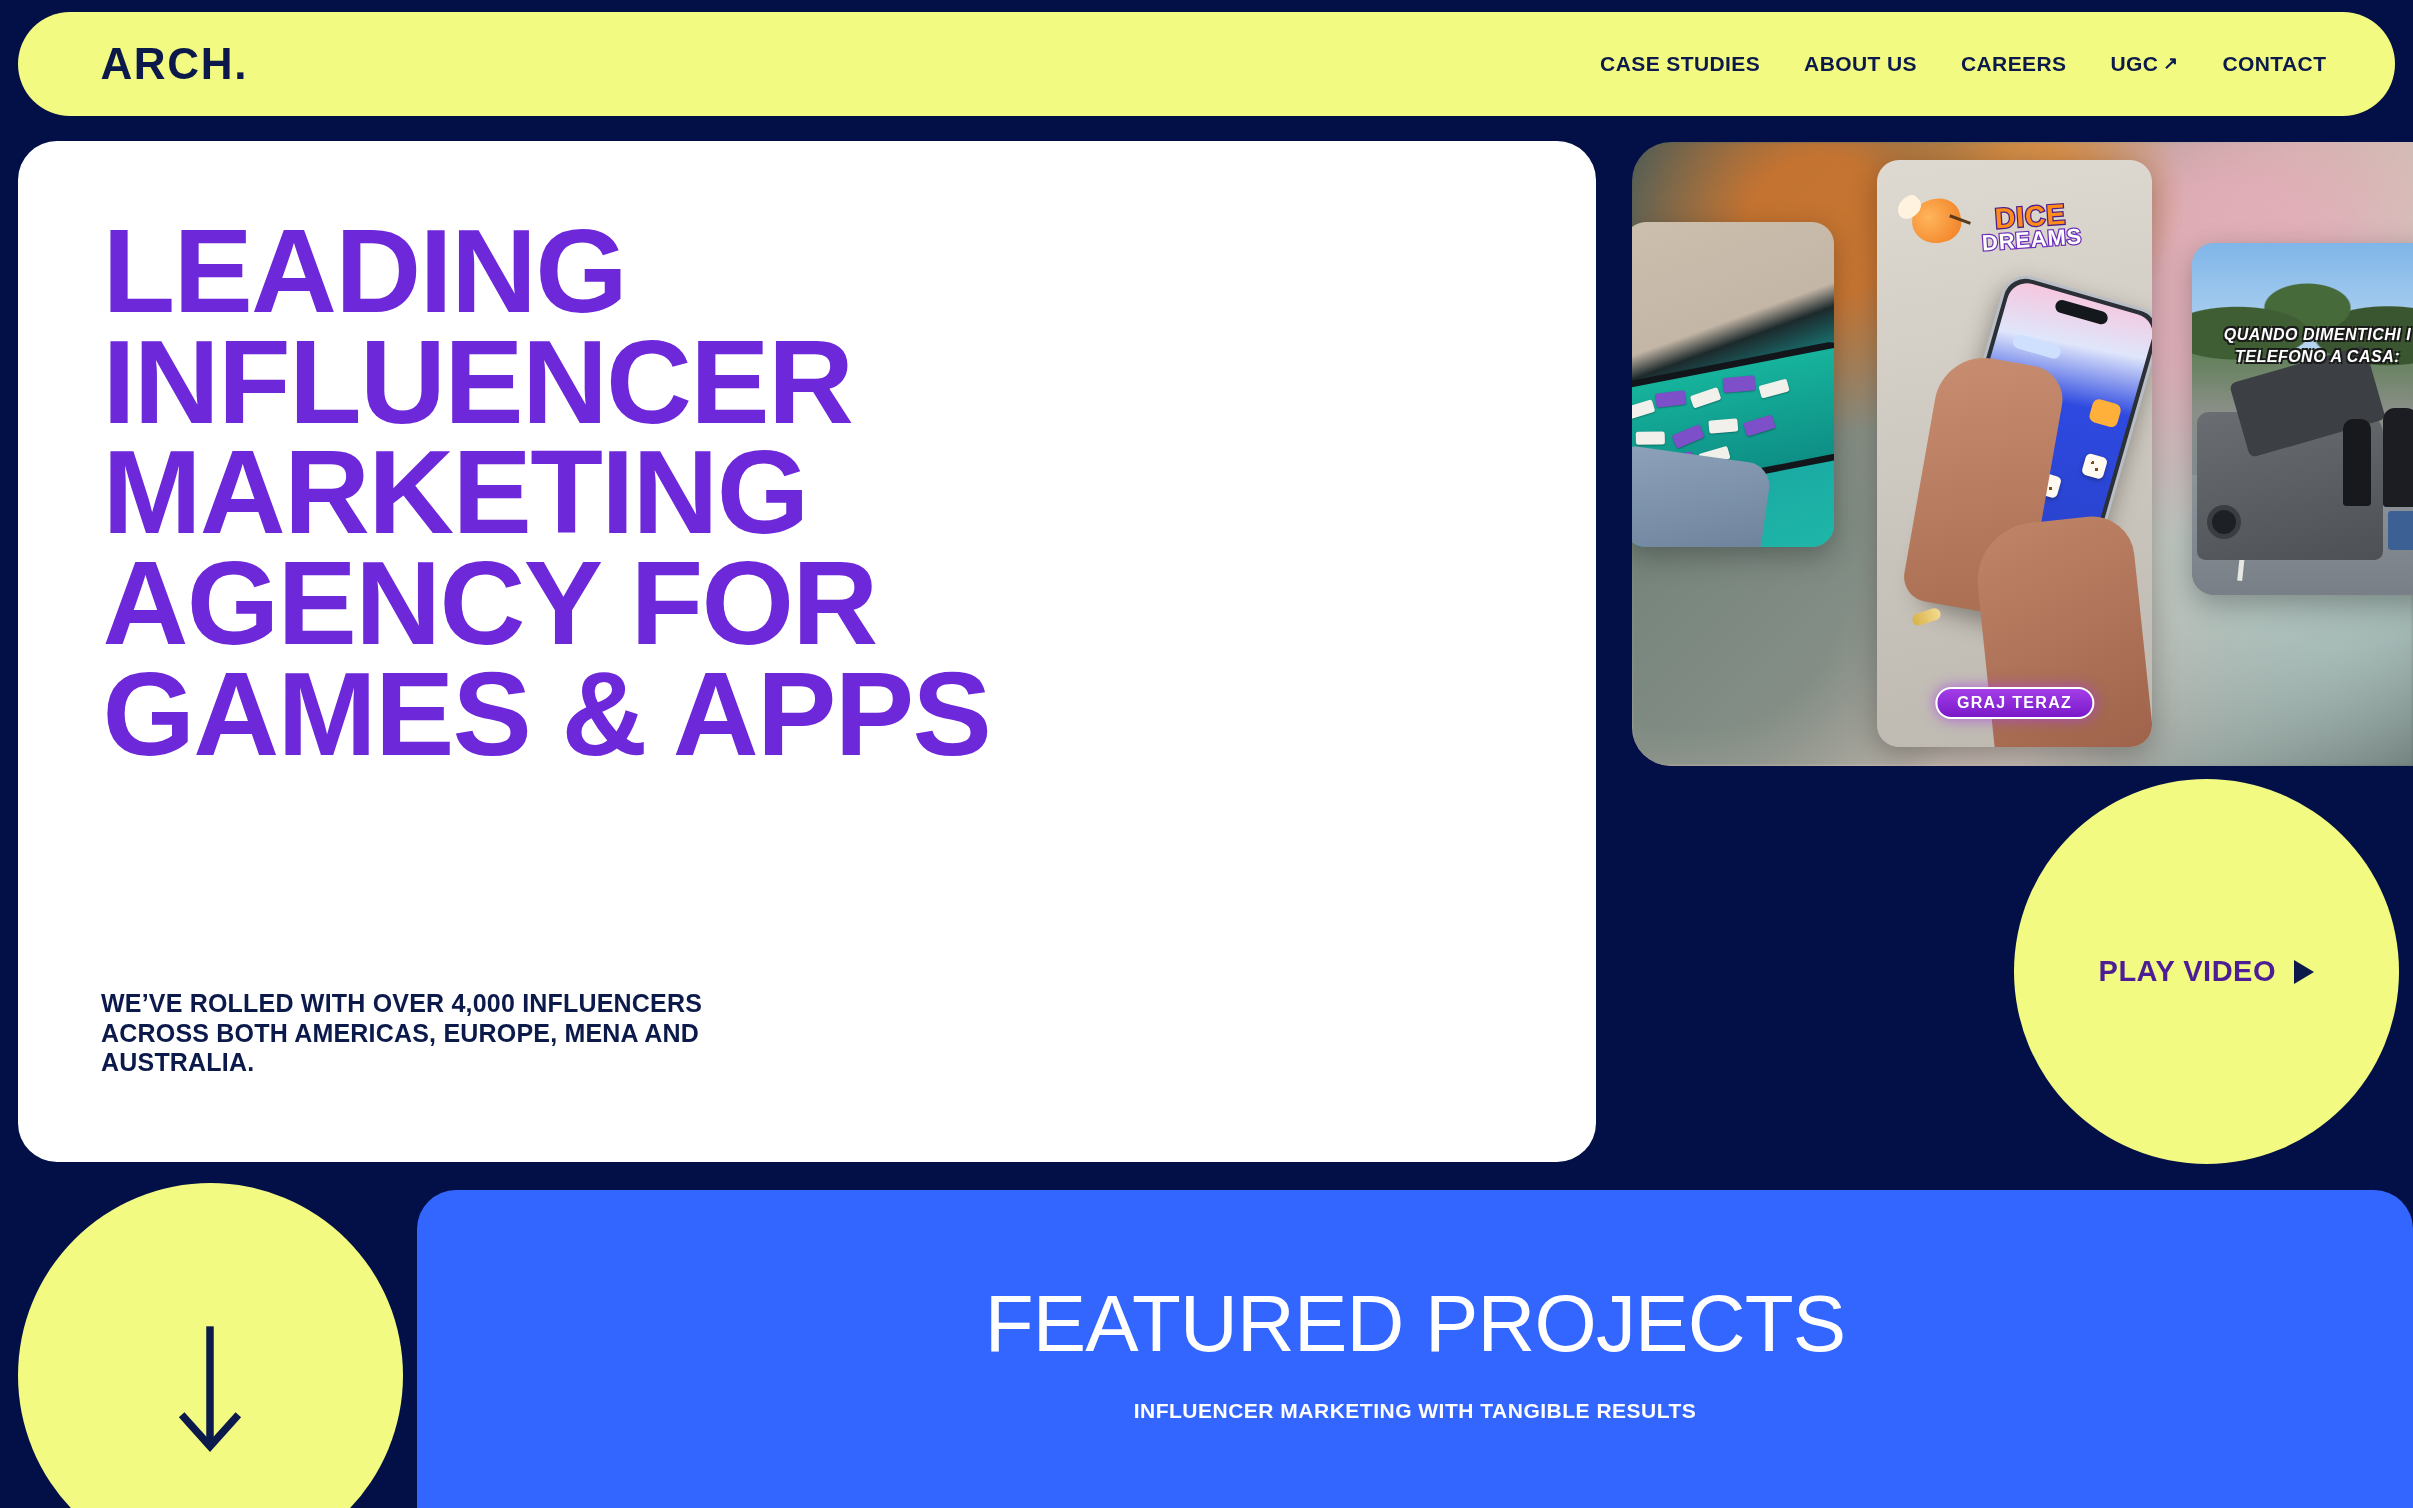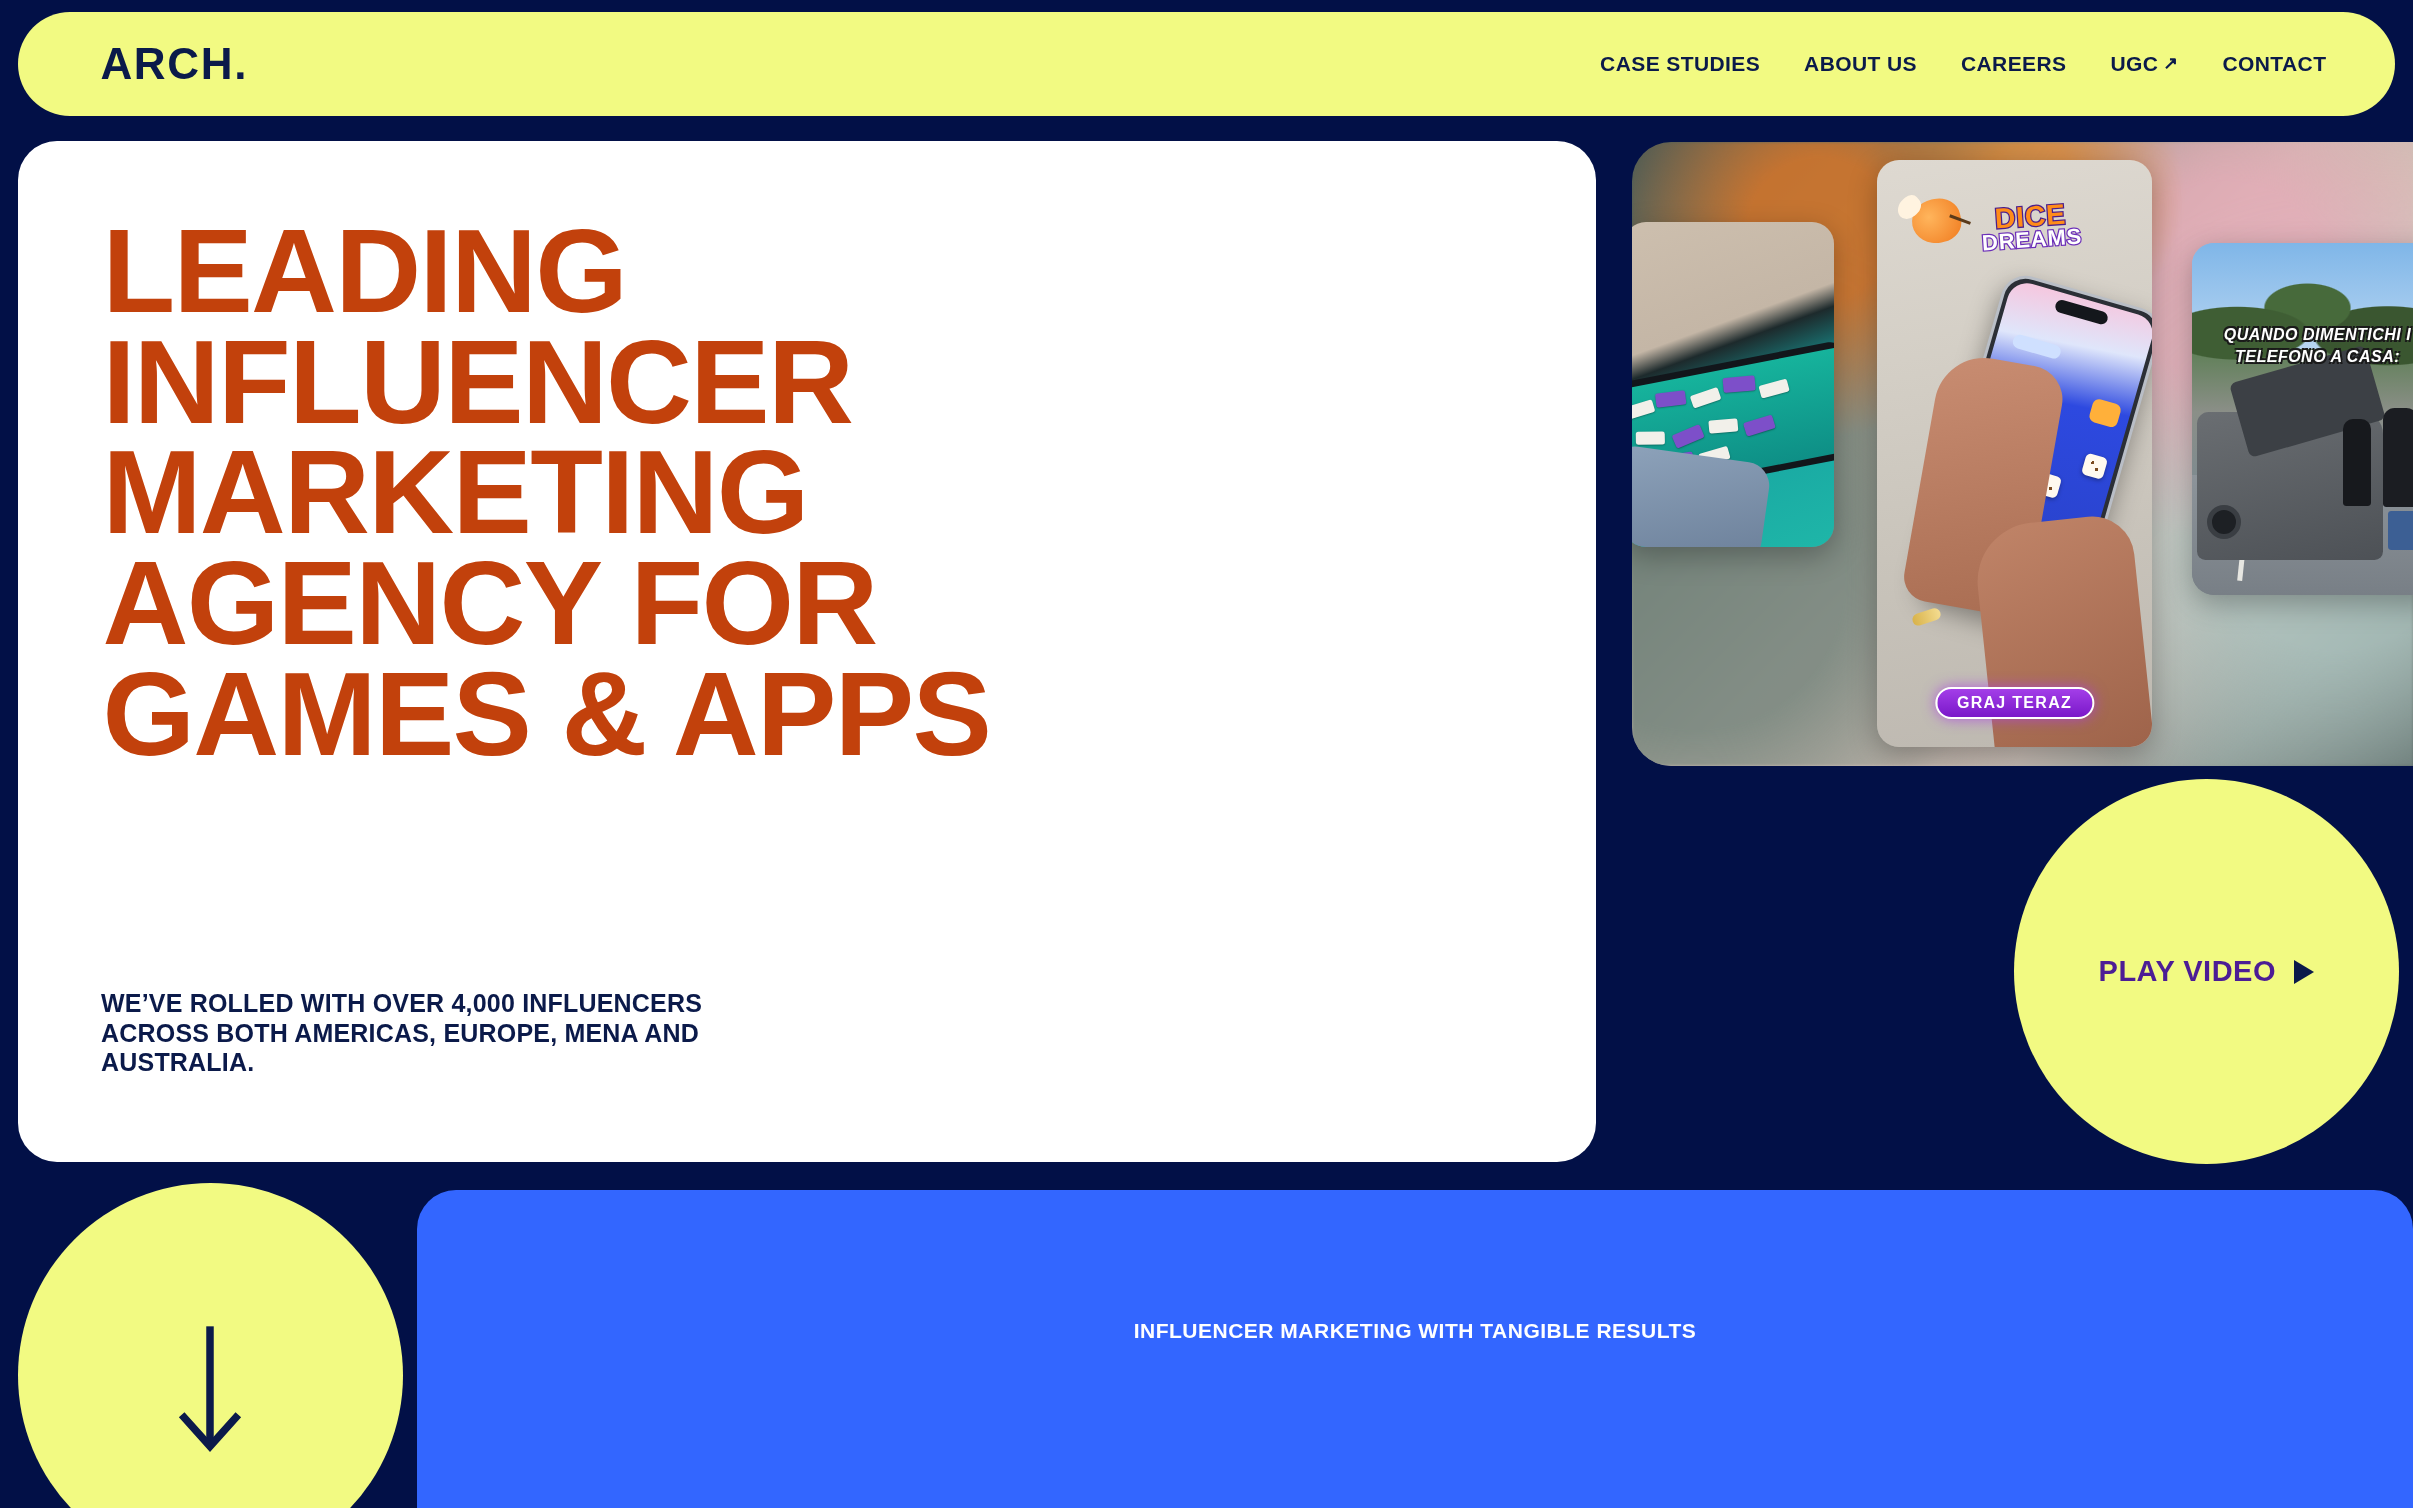--- a/index.html
+++ b/index.html
@@ -36,21 +36,21 @@
 
   
   .hero-card {
     position:absolute; left:18.4px; top:141px;
     width:1578px; height:1021px;
     background:#FFFFFF;
     border-radius:39px;
     padding:75px 0 0 84px;
   }
   .headline {
-    color:#c2410c;
+    color:#6d28d9;
     font-size:119px;
     font-weight:700;
     line-height:0.93;
     letter-spacing:-1.7px;
     text-transform:uppercase;
   }
   .headline .ln { display:block; white-space:nowrap; }
   .sub-copy {
     position:absolute; left:101px; top:989px;
     width:737px;
@@ -356,17 +356,18 @@
   </div>
 
   <div class="scroll-circle">
     <svg class="arrow-down" viewBox="0 0 84 160">
       <line x1="42" y1="6" x2="42" y2="148" stroke="#0B1A4A" stroke-width="9"></line>
       <polyline points="8,112 42,150 76,112" fill="none" stroke="#0B1A4A" stroke-width="9"></polyline>
     </svg>
   </div>
 
   <section class="featured">
+    <h2 class="featured-title">FEATURED PROJECTS</h2>
     <p class="featured-sub">INFLUENCER MARKETING WITH TANGIBLE RESULTS</p>
   </section>
 
 </div>
 
 
 </body></html>

